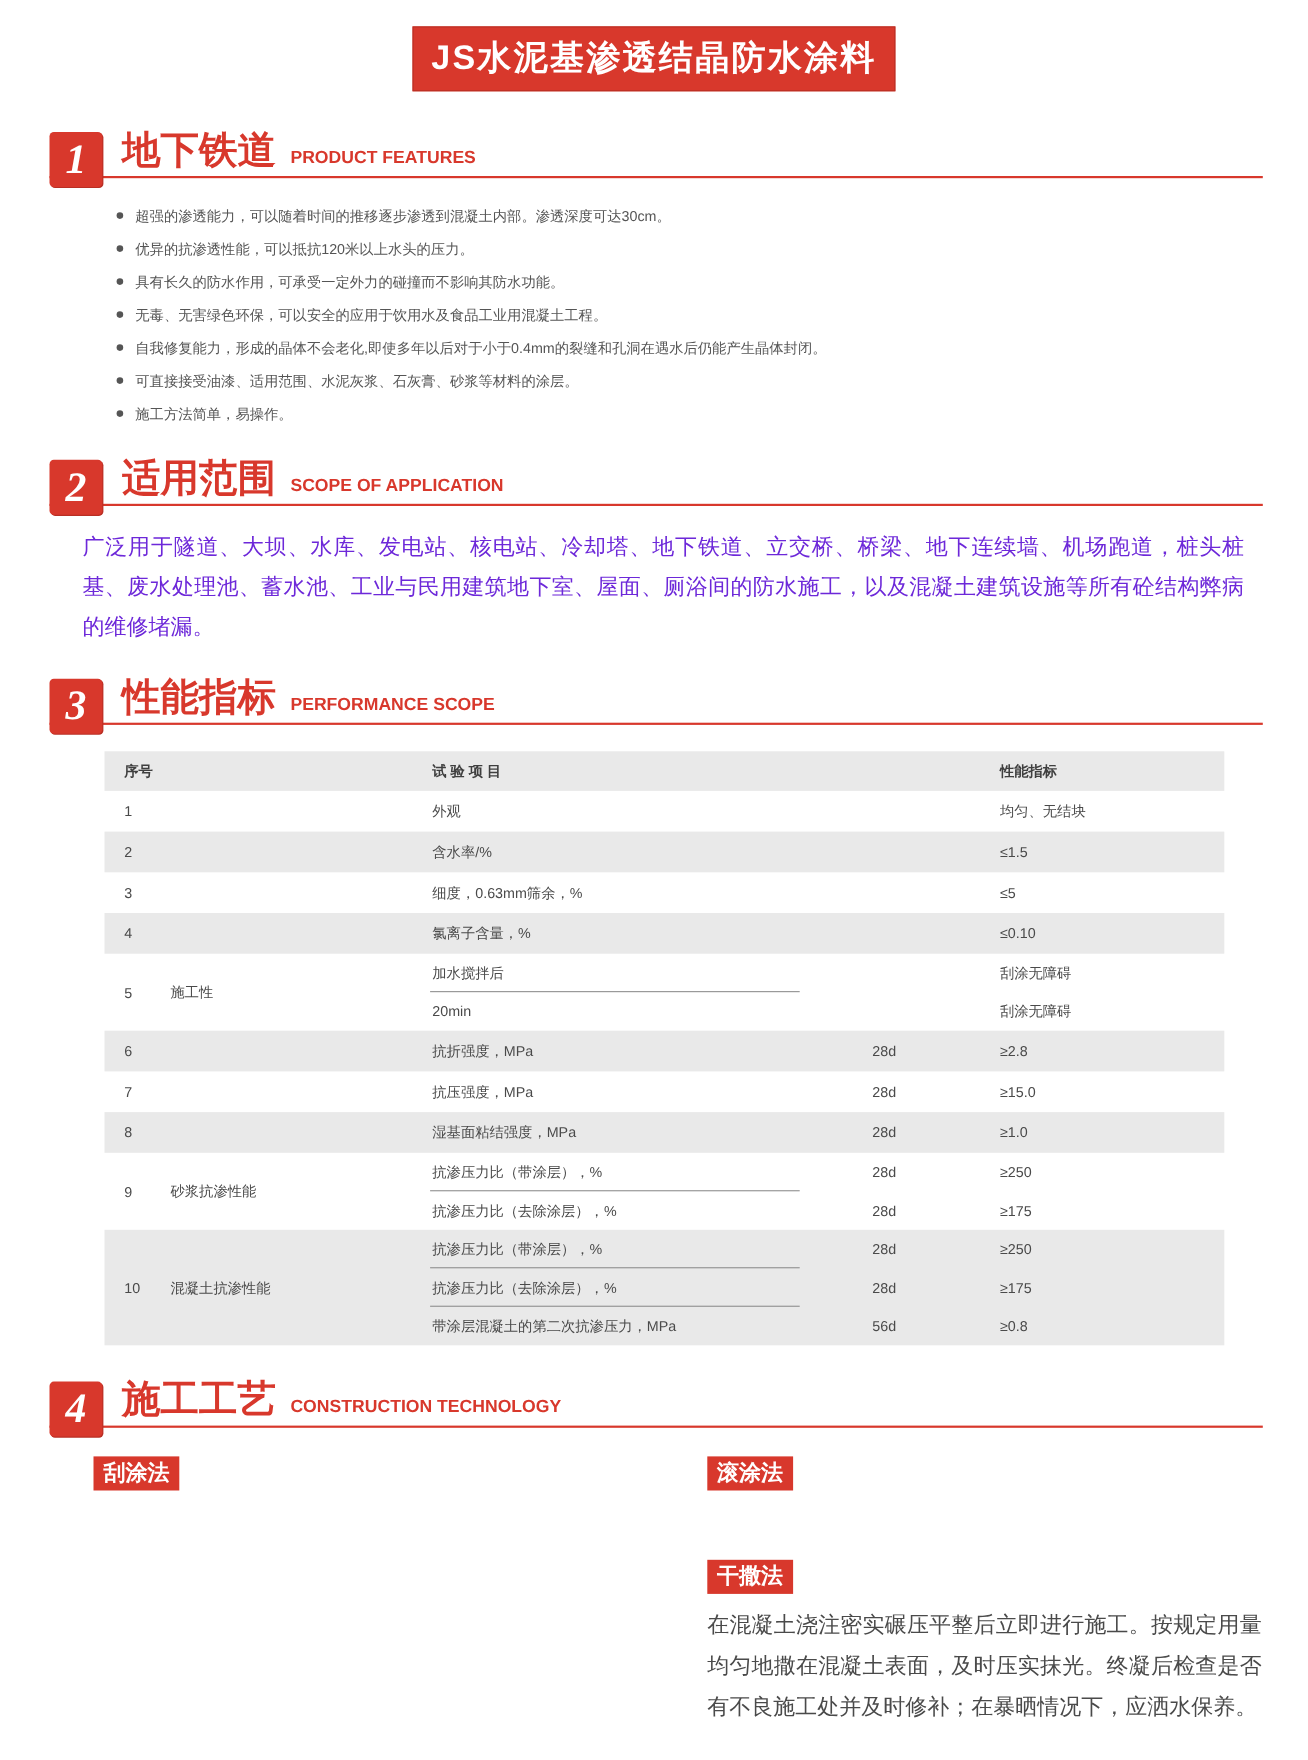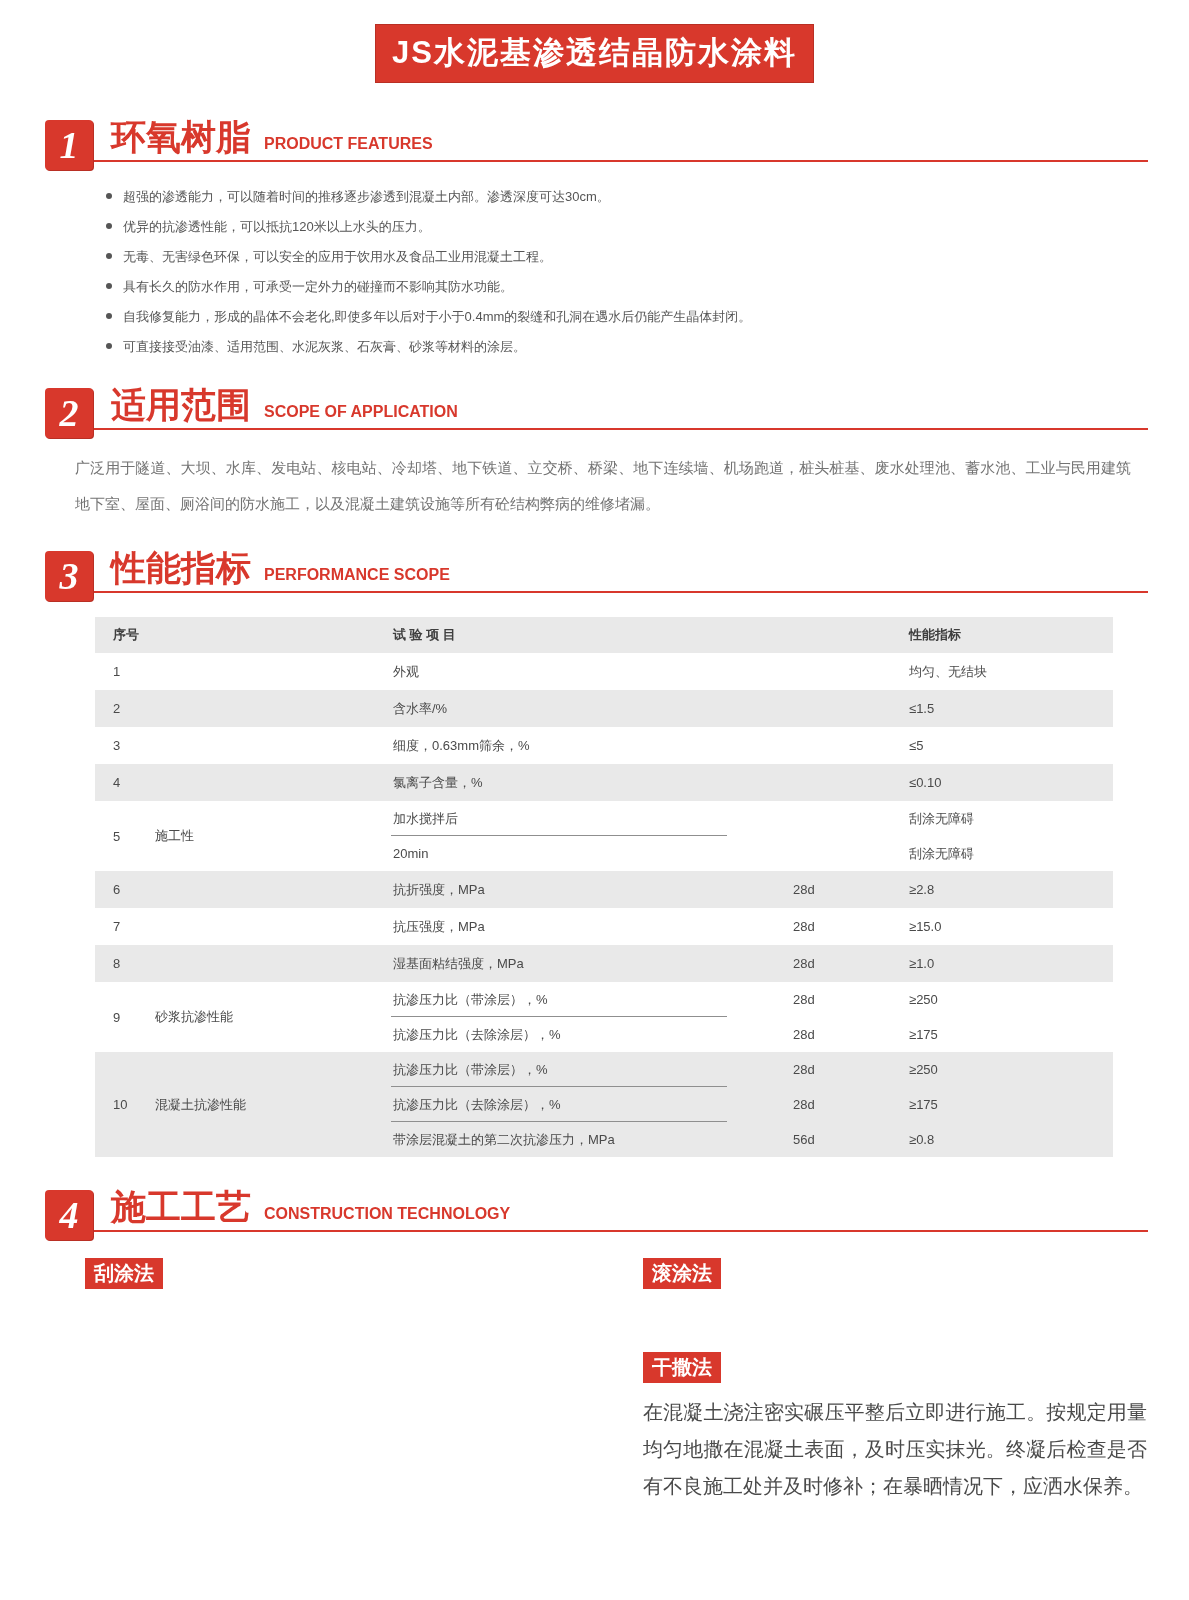--- a/index.html
+++ b/index.html
@@ -43,22 +43,22 @@
     position:relative; padding-left:17px; font-size:13px; color:#555555;
     margin-bottom:9px; line-height:21px;
   }
   .features li::before {
     content:""; position:absolute; left:0; top:7px;
     width:6px; height:6px; border-radius:50%; background:#555555;
   }
 
   
   .scope-para {
-    margin:20px 58px 0 75px; font-size:15px; line-height:36px;
-    color:#737373; text-align:justify;
+    margin:20px 58px 0 75px; font-size:20px; line-height:36px;
+    color:#6d28d9; text-align:justify;
   }
 
   
   .ptable { margin:24px 0 0 95px; width:1018px; font-size:13px; color:#4a4a4a; }
   .prow {
     display:grid; grid-template-columns:58px 238px 400px 112px 1fr;
     align-items:center; min-height:37px;
   }
   .prow.head { font-weight:bold; color:#3f3f3f; min-height:36px; }
   .gray { background:#e9e9e9; }
@@ -101,30 +101,31 @@
 <body>
 
 <div class="page">
 
   <div class="title-wrap">
     <div class="page-title">JS水泥基渗透结晶防水涂料</div>
   </div>
 
   <div class="sec-head sp-s1">
     <div class="sec-num">1</div>
-    <div class="sec-title">环氧树脂</div>
+    <div class="sec-title">地下铁道</div>
     <div class="sec-sub">PRODUCT FEATURES</div>
   </div>
   <ul class="features">
     <li>超强的渗透能力，可以随着时间的推移逐步渗透到混凝土内部。渗透深度可达30cm。</li>
     <li>优异的抗渗透性能，可以抵抗120米以上水头的压力。</li>
+    <li>具有长久的防水作用，可承受一定外力的碰撞而不影响其防水功能。</li>
     <li>无毒、无害绿色环保，可以安全的应用于饮用水及食品工业用混凝土工程。</li>
-    <li>具有长久的防水作用，可承受一定外力的碰撞而不影响其防水功能。</li>
     <li>自我修复能力，形成的晶体不会老化,即使多年以后对于小于0.4mm的裂缝和孔洞在遇水后仍能产生晶体封闭。</li>
     <li>可直接接受油漆、适用范围、水泥灰浆、石灰膏、砂浆等材料的涂层。</li>
+    <li>施工方法简单，易操作。</li>
   </ul>
 
   <div class="sec-head sp-s2">
     <div class="sec-num">2</div>
     <div class="sec-title">适用范围</div>
     <div class="sec-sub">SCOPE OF APPLICATION</div>
   </div>
   <p class="scope-para">广泛用于隧道、大坝、水库、发电站、核电站、冷却塔、地下铁道、立交桥、桥梁、地下连续墙、机场跑道，桩头桩基、废水处理池、蓄水池、工业与民用建筑地下室、屋面、厕浴间的防水施工，以及混凝土建筑设施等所有砼结构弊病的维修堵漏。</p>
 
   <div class="sec-head sp-s3">

